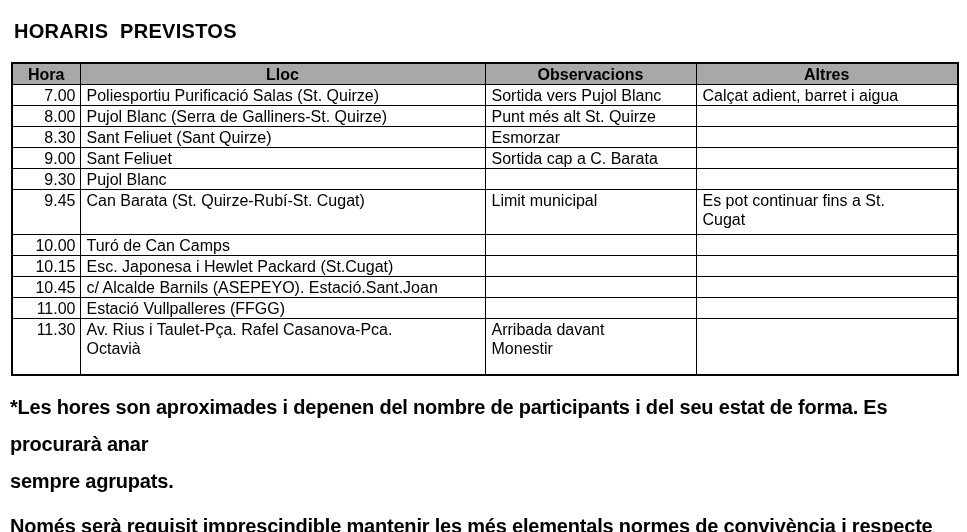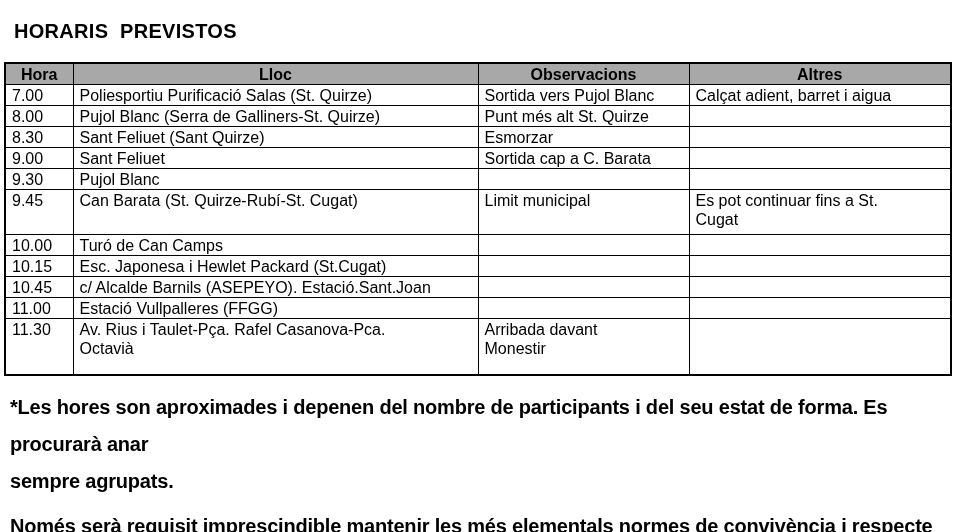--- a/index.html
+++ b/index.html
@@ -23,21 +23,21 @@
     margin: 20px 0 0 14px;
     font-size: 20px;
     font-weight: bold;
     letter-spacing: 0.3px;
     white-space: pre-wrap; 
   }
   table.schedule {
     border-collapse: collapse;
     table-layout: fixed;
     width: 946px;
-    margin: 19px 0 0 4px;
+    margin: 19px 0 0 11px;
     border: 2px solid #000000;
   }
   table.schedule th,
   table.schedule td {
     border: 1px solid #000000;
     vertical-align: top;
     font-size: 16px;
     line-height: 19px;
     padding: 1px 4px 0 6px;
     white-space: pre-wrap;
@@ -48,21 +48,21 @@
     font-weight: bold;
     text-align: center;
     padding: 1px 0 0 0;
   }
   table.schedule tr {
     height: 21px;
   }
   table.schedule tr.tall  { height: 45px; }
   table.schedule tr.tall2 { height: 56px; }
   td.hora {
-    text-align: left;
+    text-align: right;
     padding-right: 8px;
   }
   p.note {
     margin: 13px 8px 0 10px;
     font-size: 20px;
     font-weight: bold;
     line-height: 37px;
     letter-spacing: -0.2px;
     white-space: pre-wrap;
   }

